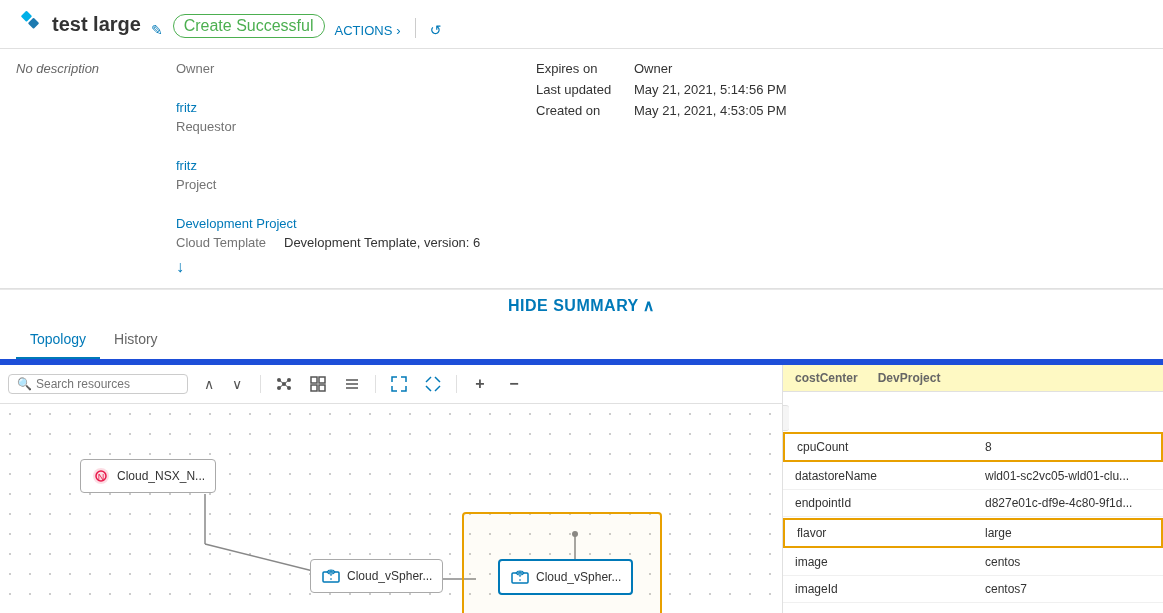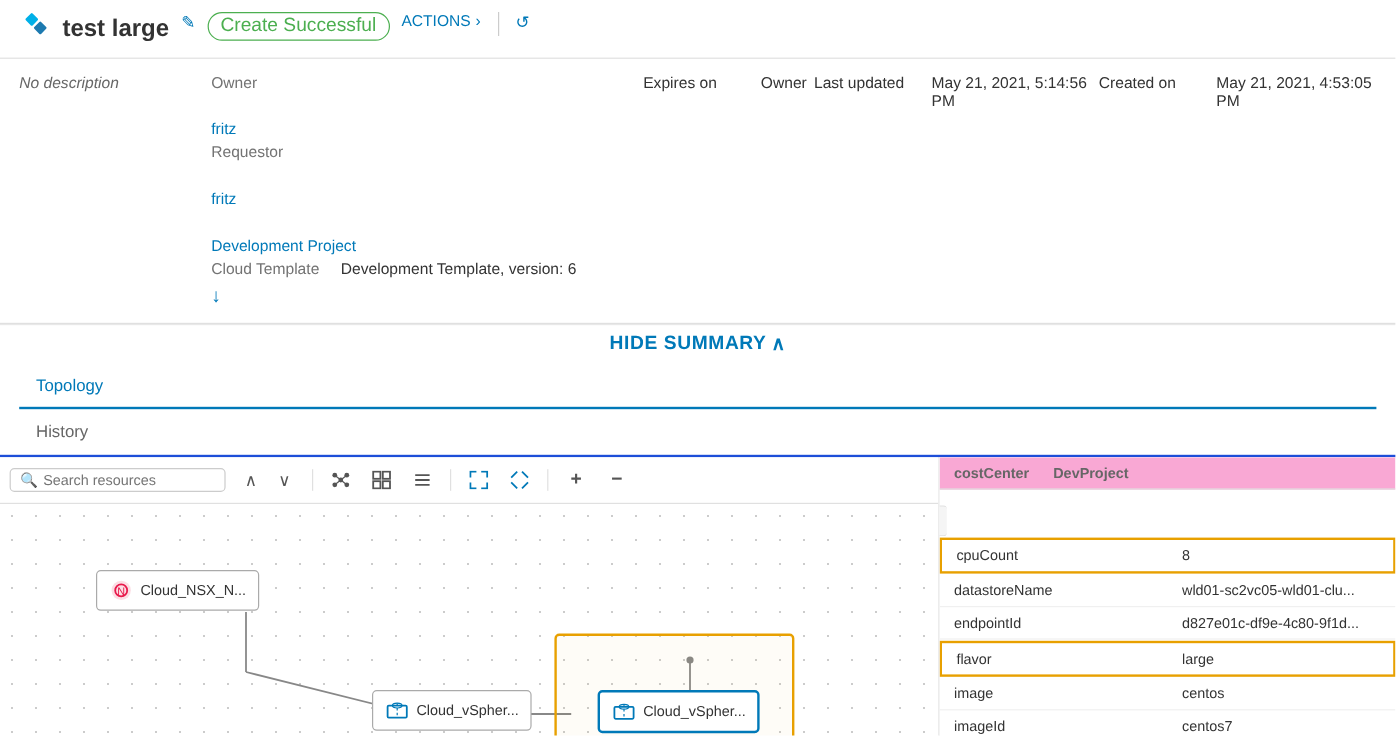--- a/index.html
+++ b/index.html
@@ -1,46 +1,46 @@
 <!DOCTYPE html>
 <html><head>
   <meta charset="utf-8">
   <style>
     * { box-sizing: border-box; margin: 0; padding: 0; }
     body { font-family: -apple-system, BlinkMacSystemFont, 'Segoe UI', Arial, sans-serif; font-size: 13px; color: #333; background: #fff; width: 1163px; height: 613px; overflow: hidden; }
 
     
-    .header { display: flex; align-items: flex-start; padding: 10px 16px; border-bottom: 1px solid #e0e0e0; background: #fff; gap: 10px; }
+    .header { display: flex; align-items: flex-end; padding: 10px 16px; border-bottom: 1px solid #e0e0e0; background: #fff; gap: 10px; }
     .app-logo { display: flex; align-items: center; gap: 8px; }
     .logo-icon { width: 28px; height: 28px; }
     .app-title { font-size: 20px; font-weight: 600; color: #333; }
     .edit-icon-btn { color: #0079b8; cursor: pointer; font-size: 14px; }
     .create-successful-badge { border: 1px solid #4caf50; color: #4caf50; border-radius: 12px; padding: 2px 10px; font-size: 16px; font-weight: 500; }
     .actions-btn { display: flex; align-items: center; gap: 4px; color: #0079b8; font-size: 13px; font-weight: 500; cursor: pointer; }
     .divider-v { width: 1px; height: 20px; background: #ccc; margin: 0 4px; }
     .refresh-btn { color: #0079b8; cursor: pointer; font-size: 14px; }
 
     
     .summary { display: flex; padding: 12px 16px; border-bottom: 1px solid #e0e0e0; gap: 40px; }
     .summary-left { min-width: 120px; }
     .no-description { color: #666; font-style: italic; }
     .summary-mid { display: flex; flex-direction: column; gap: 4px; min-width: 320px; }
     .summary-row { display: flex; gap: 8px; align-items: baseline; }
     .summary-label { color: #737373; font-weight: 500; min-width: 100px; }
     .summary-value { color: #333; }
     .summary-value-link { color: #0079b8; cursor: pointer; margin-top: 20px; }
-    .summary-right { display: flex; flex-direction: row; gap: 6px; }
+    .summary-right { display: flex; flex-direction: column; gap: 6px; }
     .summary-right-row { display: flex; gap: 8px; align-items: baseline; }
     .sr-label { color: #333; font-weight: 500; min-width: 90px; }
     .sr-value { color: #333; }
     .download-icon { color: #0079b8; font-size: 16px; cursor: pointer; margin-top: 4px; }
     .hide-summary { display: flex; justify-content: center; padding: 6px; border-top: 1px solid #e8e8e8; color: #0079b8; font-size: 16px; font-weight: 600; letter-spacing: 0.5px; cursor: pointer; gap: 4px; align-items: center; text-align: center; }
 
     
-    .tabs { display: flex; gap: 0; border-bottom: 2px solid #1d4ed8; padding: 0 16px; flex-direction: column; }
+    .tabs { display: flex; gap: 0; border-bottom: 6px solid #1d4ed8; padding: 0 16px; }
     .tab { padding: 10px 14px; cursor: pointer; font-size: 14px; color: #666; border-bottom: 2px solid transparent; }
     .tab.active { color: #0079b8; border-bottom: 2px solid #0079b8; font-weight: 500; }
 
     
     .topology-area { display: flex; height: calc(613px - 295px); }
     .topology-canvas { flex: 1; position: relative; border-right: 1px solid #e0e0e0; overflow: hidden; }
     .topology-toolbar { display: flex; align-items: center; padding: 6px 8px; border-bottom: 1px solid #e0e0e0; gap: 8px; background: #fff; }
     .search-box { display: flex; align-items: center; border: 1px solid #ccc; border-radius: 4px; padding: 2px 8px; gap: 4px; width: 180px; }
     .search-box input { border: none; outline: none; font-size: 12px; width: 140px; color: #666; }
     .search-icon { color: #999; font-size: 12px; }
@@ -56,21 +56,21 @@
     .node-icon { width: 20px; height: 20px; display: flex; align-items: center; justify-content: center; }
     .node-nsx { border-color: #aaa; }
     .node-vsphere1 { }
     .node-vsphere2 { border: 2px solid #0079b8; }
 
     
     .container-box { position: absolute; border: 2px solid #e8a000; border-radius: 4px; background: rgba(232,160,0,0.03); }
 
     
     .right-panel { width: 380px; overflow-y: auto; background: #fff; }
-    .right-panel-header { padding: 6px 12px; background: #f9a8d4; border-bottom: 1px solid #e0e0e0; display: flex; gap: 20px; font-size: 12px; font-weight: 600; color: #666; }
+    .right-panel-header { padding: 6px 12px; background: #fef9c3; border-bottom: 1px solid #e0e0e0; display: flex; gap: 20px; font-size: 12px; font-weight: 600; color: #666; }
     .right-panel-table { width: 100%; margin-top: 40px; }
     .rp-row { display: flex; border-bottom: 1px solid #f0f0f0; }
     .rp-row.highlighted { border: 2px solid #e8a000; margin: 1px 0; }
     .rp-key { flex: 1; padding: 6px 12px; font-size: 12px; color: #333; }
     .rp-val { flex: 1; padding: 6px 12px; font-size: 12px; color: #333; word-break: break-all; }
   </style>
 </head>
 <body>
 
 <div class="header">
@@ -100,20 +100,23 @@
       <span class="summary-label">Owner</span>
     </div>
     <div class="summary-row">
       <span class="summary-value-link">fritz</span>
     </div>
     <div class="summary-row">
       <span class="summary-label">Requestor</span>
     </div>
     <div class="summary-row">
       <span class="summary-value-link">fritz</span>
+    </div>
+    <div class="summary-row">
+      <span class="summary-label">Project</span>
     </div>
     <div class="summary-row">
       <span class="summary-value-link">Development Project</span>
     </div>
     <div class="summary-row">
       <span class="summary-label">Cloud Template</span>
       <span class="summary-value">Development Template, version: 6</span>
     </div>
     <div class="summary-row">
       <span class="download-icon">↓</span>

